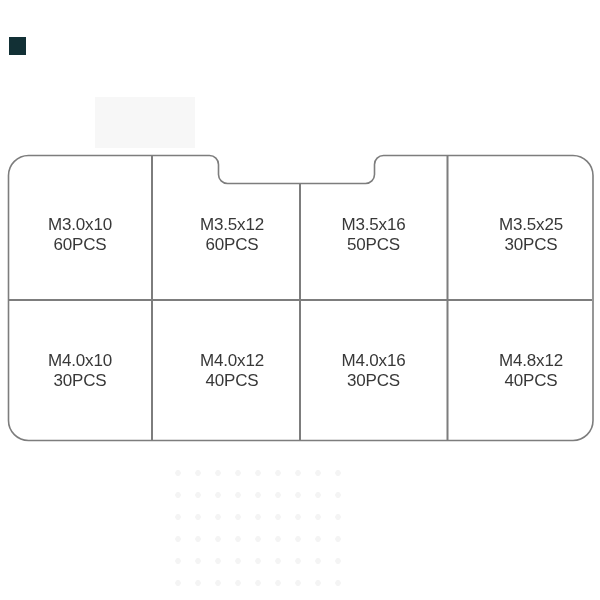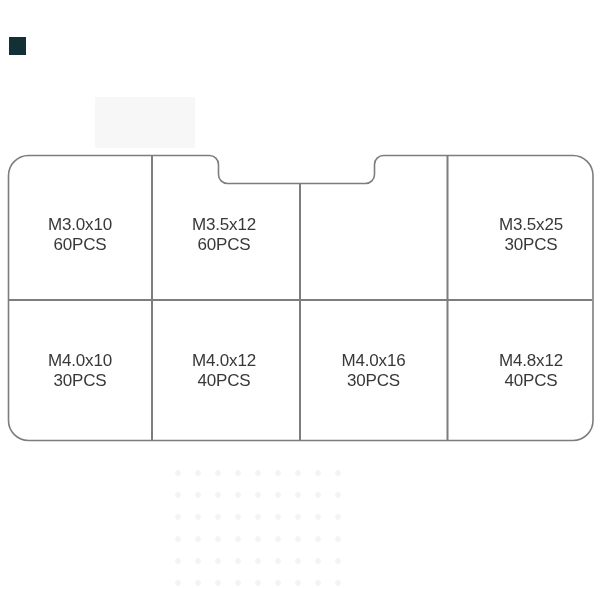--- a/index.html
+++ b/index.html
@@ -32,21 +32,21 @@
   svg.outline{position:absolute;left:0;top:0;}
   .cell{
     position:absolute;height:130px;
     display:flex;flex-direction:column;align-items:center;justify-content:center;
     text-align:center;color:var(--text);
     font-size:17px;line-height:20px;letter-spacing:-0.2px;
   }
   .row1{top:170px;}
   .row2{top:306px;}
   .c1{left:8px;width:144px;}
-  .c2{left:140px;width:168px;}
+  .c2{left:148px;width:168px;}
   .c3{left:300px;width:147px;}
   .c4{left:447px;width:168px;}
   .cell span{display:block;}
 </style>
 </head>
 <body>
 
 <div id="stage">
 
   <div class="dark-square"></div>
@@ -62,20 +62,24 @@
   </svg>
 
   <div class="cell row1 c1">
     <span>M3.0x10</span>
     <span>60PCS</span>
   </div>
   <div class="cell row1 c2">
     <span>M3.5x12</span>
     <span>60PCS</span>
   </div>
+  <div class="cell row1 c3">
+    <span>M3.5x16</span>
+    <span>50PCS</span>
+  </div>
   <div class="cell row1 c4">
     <span>M3.5x25</span>
     <span>30PCS</span>
   </div>
 
   <div class="cell row2 c1">
     <span>M4.0x10</span>
     <span>30PCS</span>
   </div>
   <div class="cell row2 c2">

